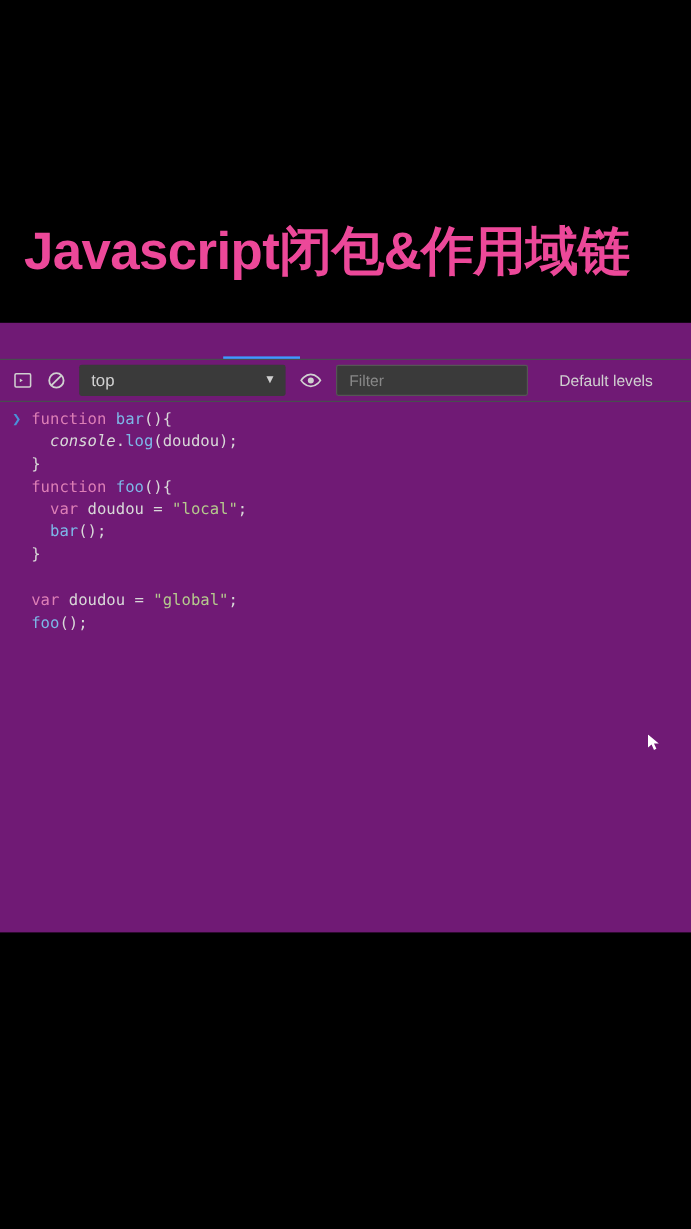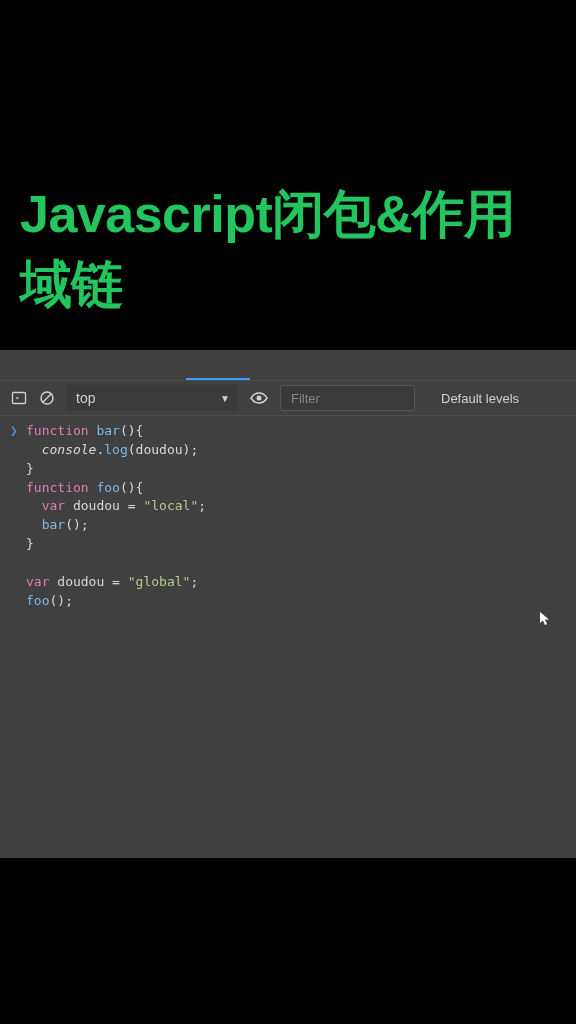--- a/index.html
+++ b/index.html
@@ -14,27 +14,27 @@
       font-family: -apple-system, BlinkMacSystemFont, "Segoe UI", sans-serif;
       overflow: hidden;
     }
     .title-area {
       padding-top: 180px;
       padding-left: 20px;
       padding-right: 20px;
       padding-bottom: 30px;
     }
     .title {
-      color: #22c55e;
-      font-size: 52px;
+      color: #ec4899;
+      font-size: 44px;
       font-weight: 800;
       letter-spacing: -0.5px;
     }
     .devtools {
-      background: #404040;
+      background: #701a75;
       height: 508px;
     }
     .tab-strip {
       height: 30px;
       position: relative;
     }
     .active-tab-indicator {
       position: absolute;
       bottom: 0;
       left: 186px;
@@ -89,21 +89,21 @@
     }
     .eye-icon {
       width: 22px;
       height: 22px;
     }
     .filter-input {
       background: #3a3a3a;
       color: #d0d0d0;
       border: 1px solid #555;
       height: 26px;
-      width: 135px;
+      width: 160px;
       padding: 0 10px;
       font-size: 13px;
       border-radius: 2px;
     }
     .filter-input::placeholder {
       color: #888;
     }
     .levels-label {
       color: #d0d0d0;
       font-size: 13px;

